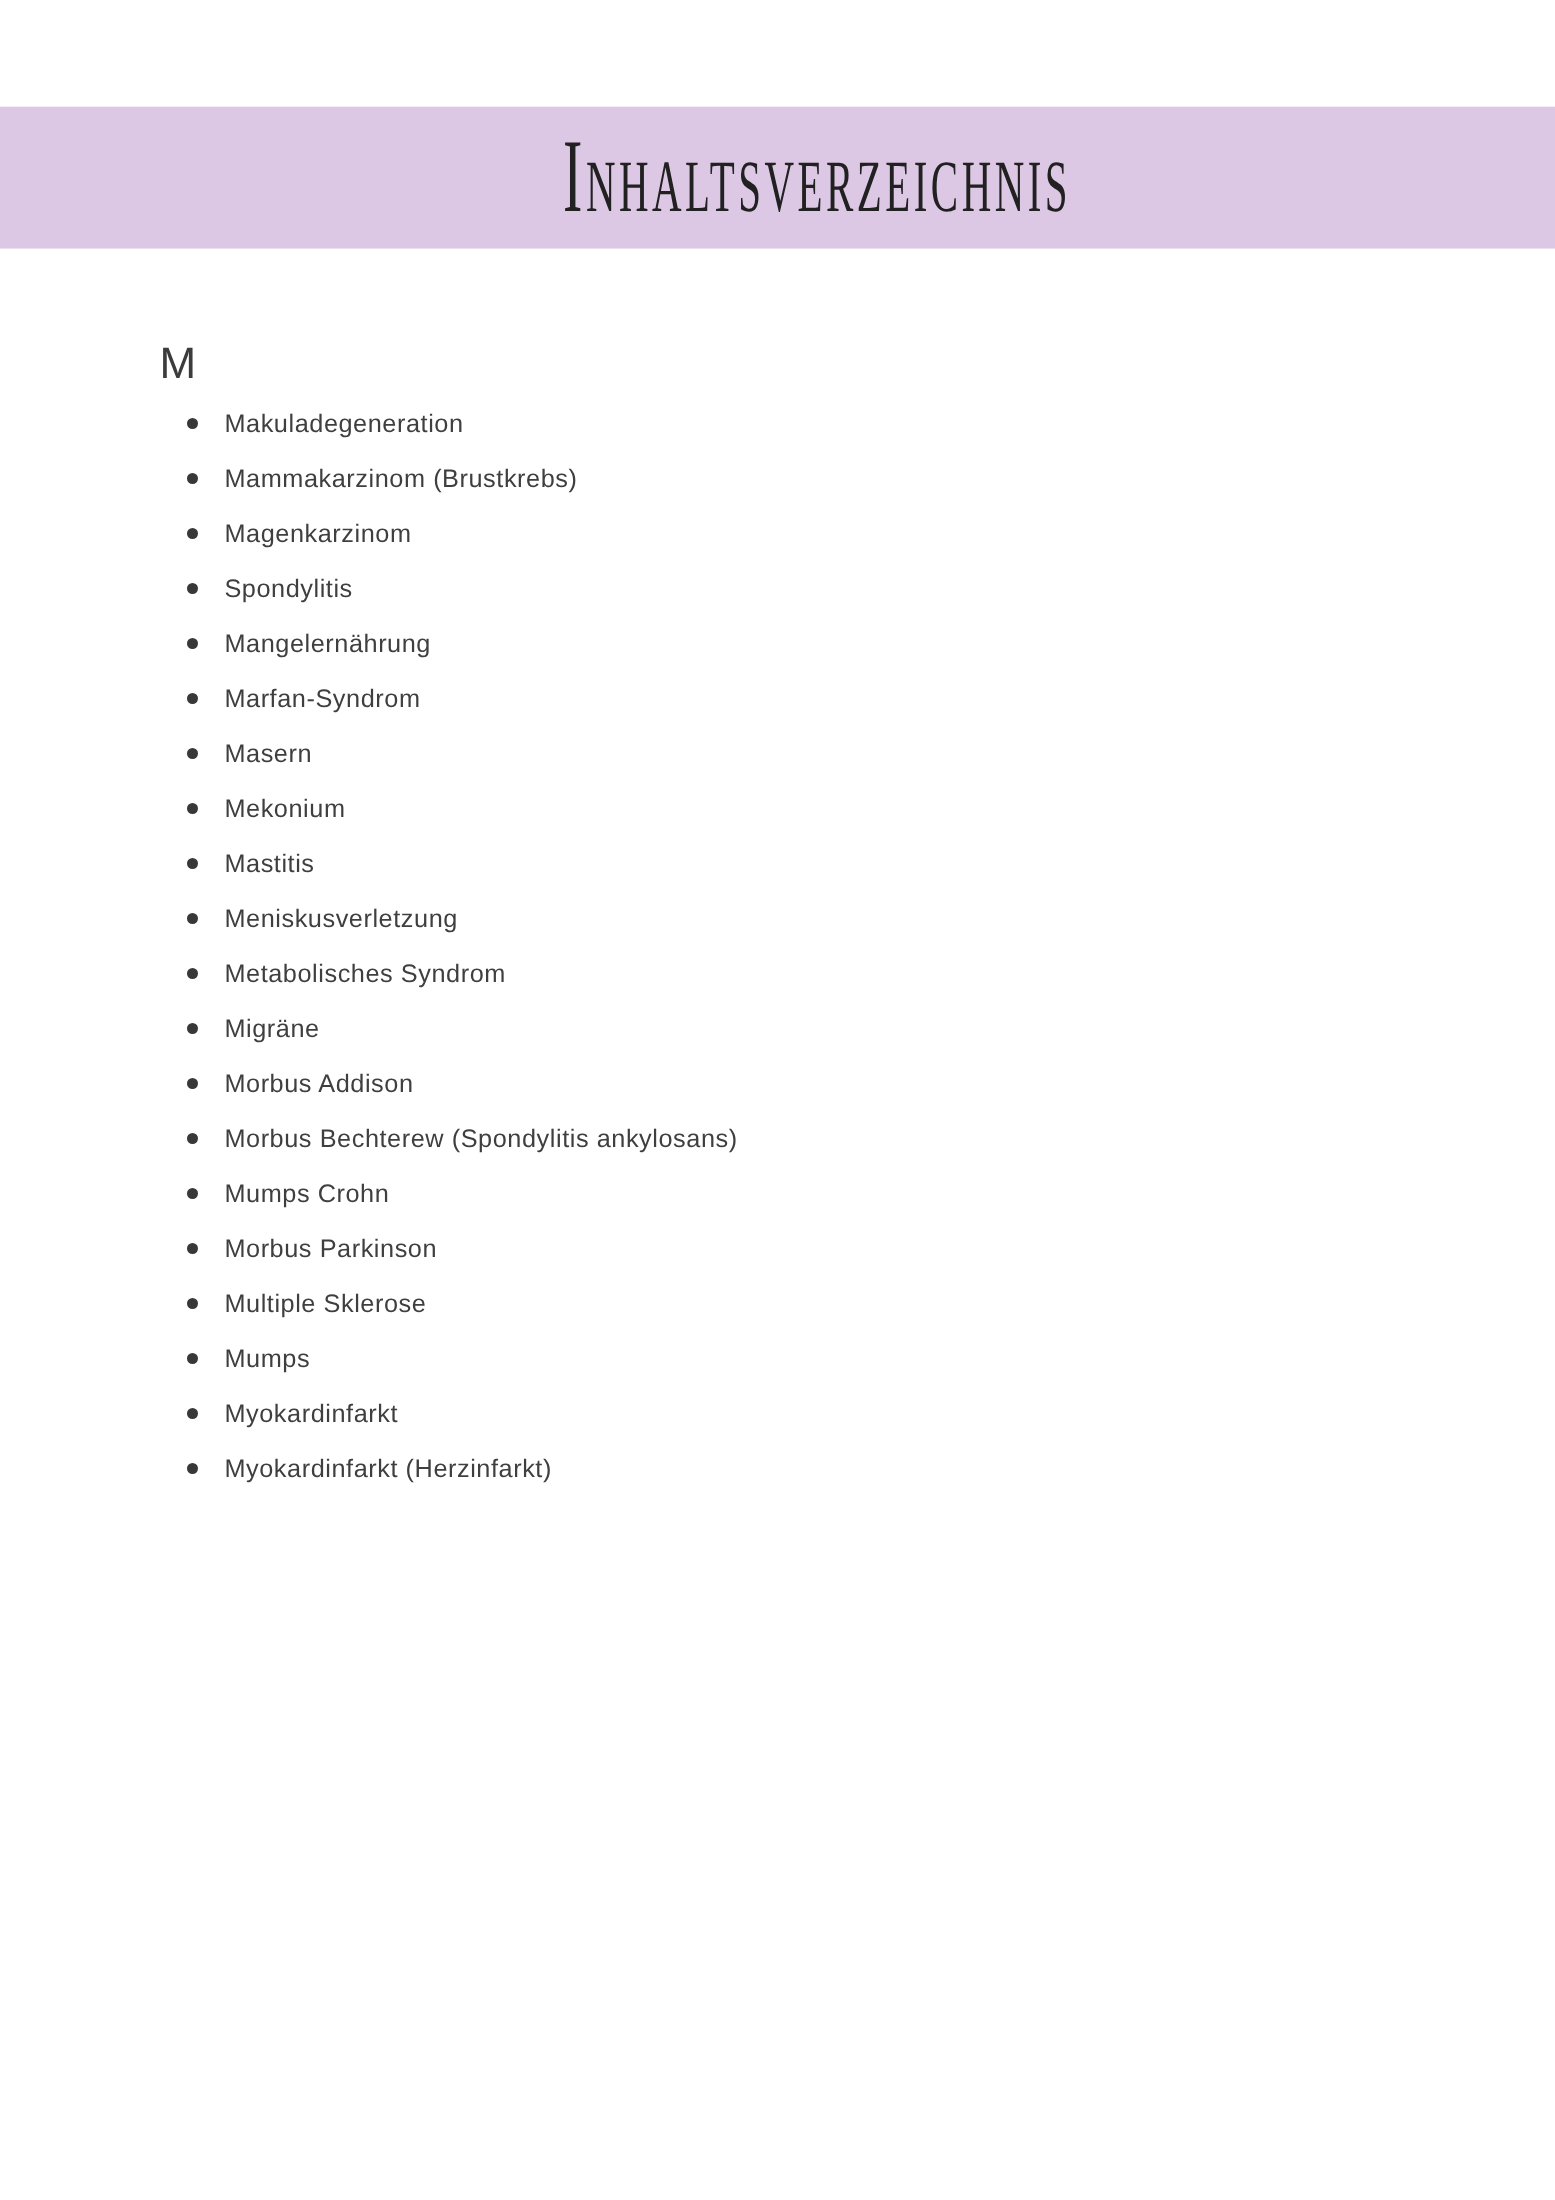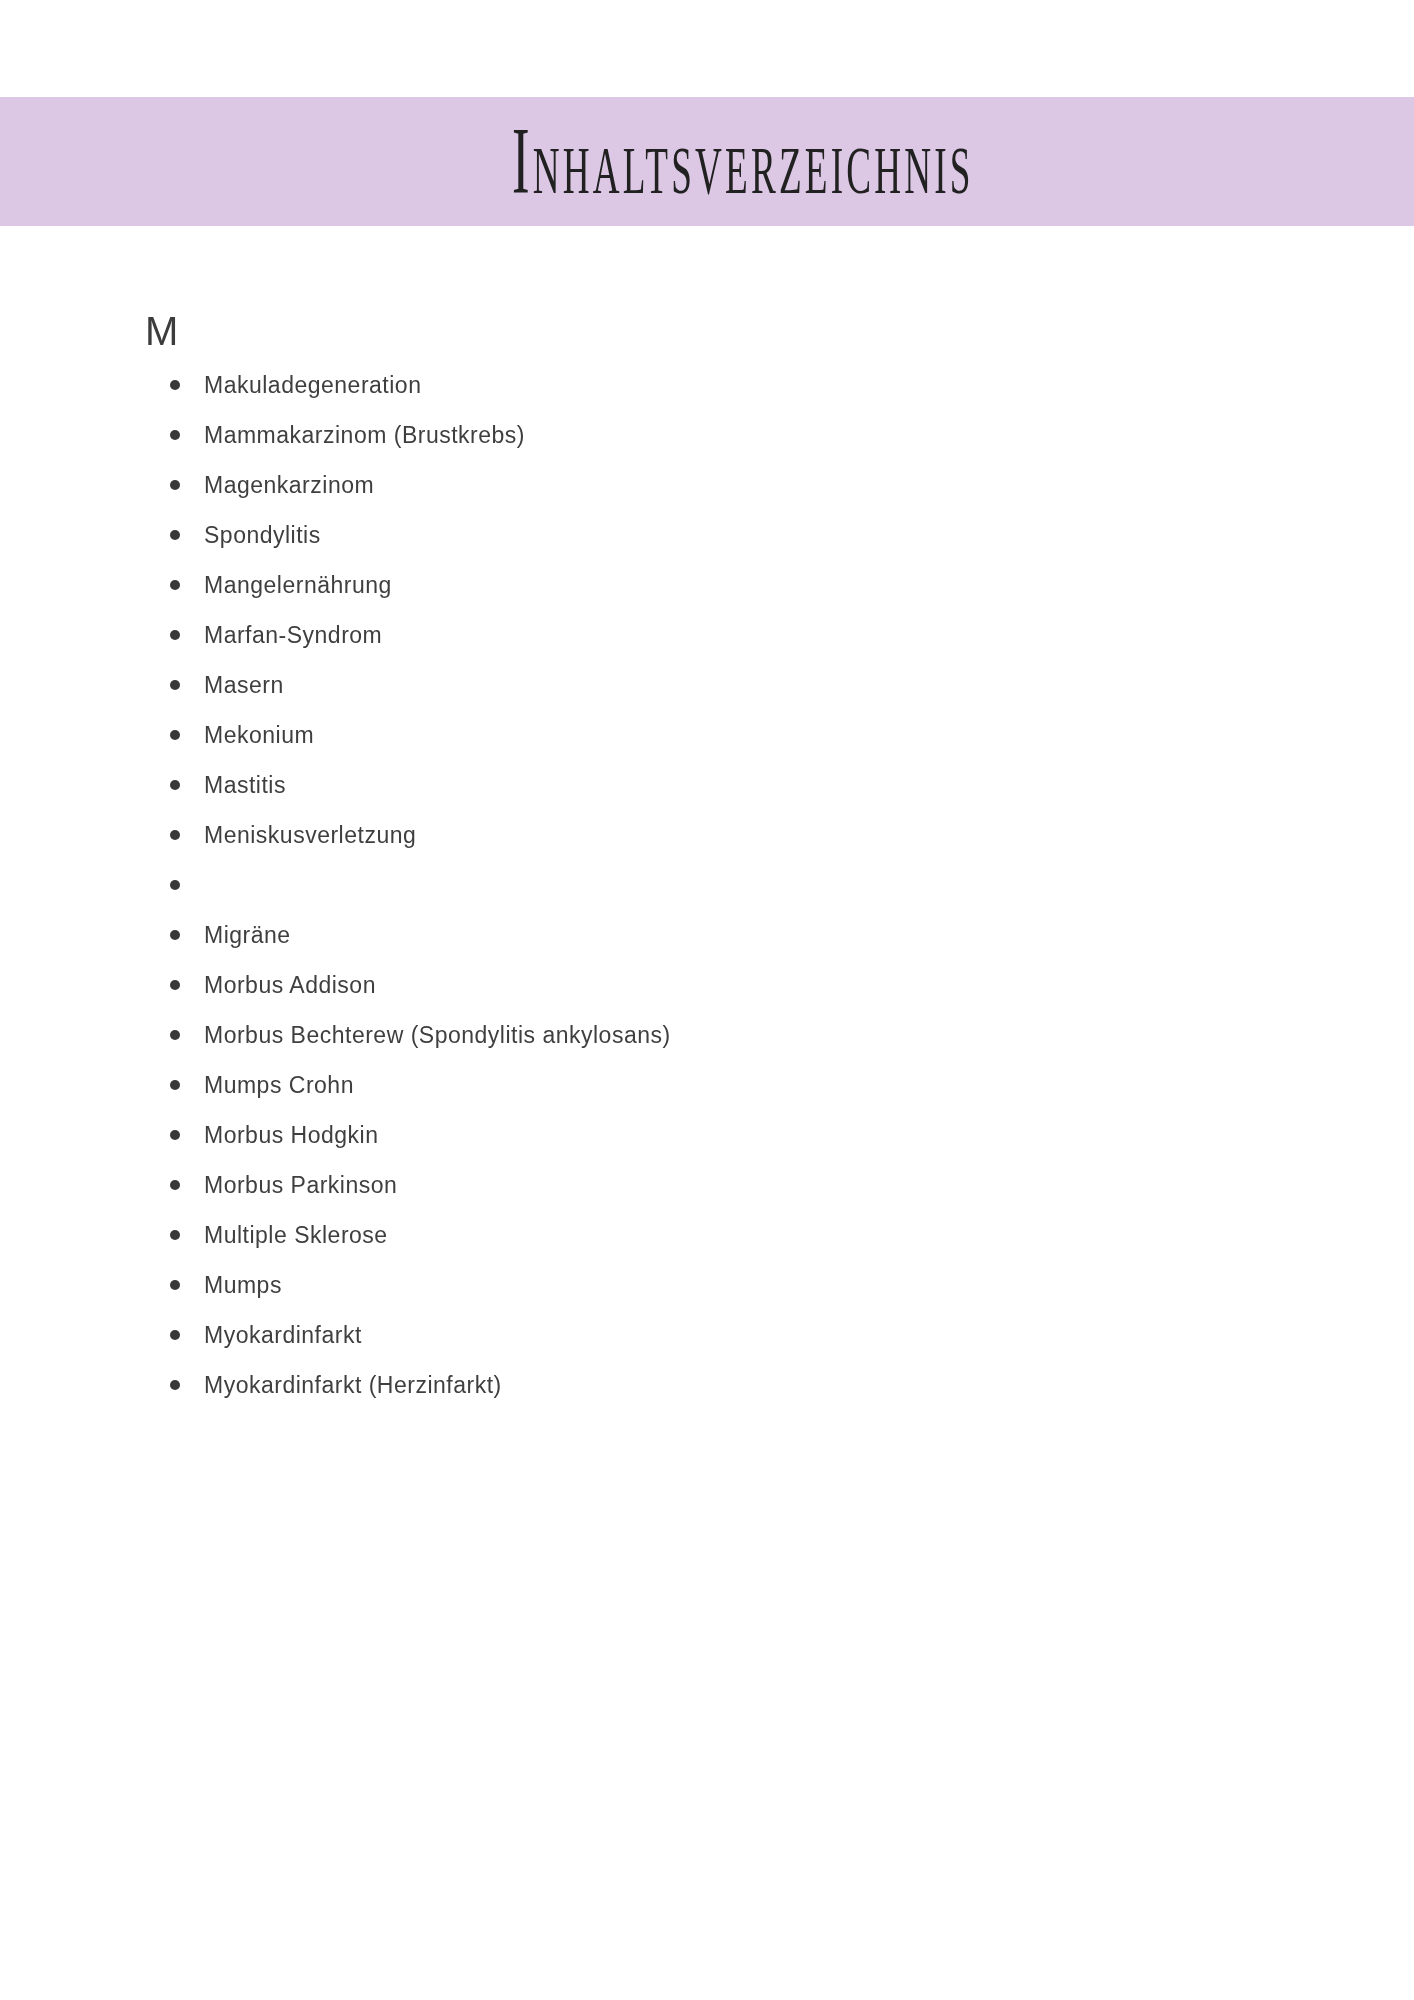--- a/index.html
+++ b/index.html
@@ -135,20 +135,21 @@
           <span>Mastitis</span>
         </li>
 
         <li>
           <span class="bullet-dot"></span>
           <span>Meniskusverletzung</span>
         </li>
 
         <li>
           <span class="bullet-dot"></span>
+          <span>Metabolisches Syndrom</span>
         </li>
 
         <li>
           <span class="bullet-dot"></span>
           <span>Migräne</span>
         </li>
 
         <li>
           <span class="bullet-dot"></span>
           <span>Morbus Addison</span>
@@ -157,24 +158,20 @@
         <li>
           <span class="bullet-dot"></span>
           <span>Morbus Bechterew (Spondylitis ankylosans)</span>
         </li>
 
         <li>
           <span class="bullet-dot"></span>
           <span>Mumps Crohn</span>
         </li>
 
-        <li>
-          <span class="bullet-dot"></span>
-          <span>Morbus Hodgkin</span>
-        </li>
 
         <li>
           <span class="bullet-dot"></span>
           <span>Morbus Parkinson</span>
         </li>
 
         <li>
           <span class="bullet-dot"></span>
           <span>Multiple Sklerose</span>
         </li>

